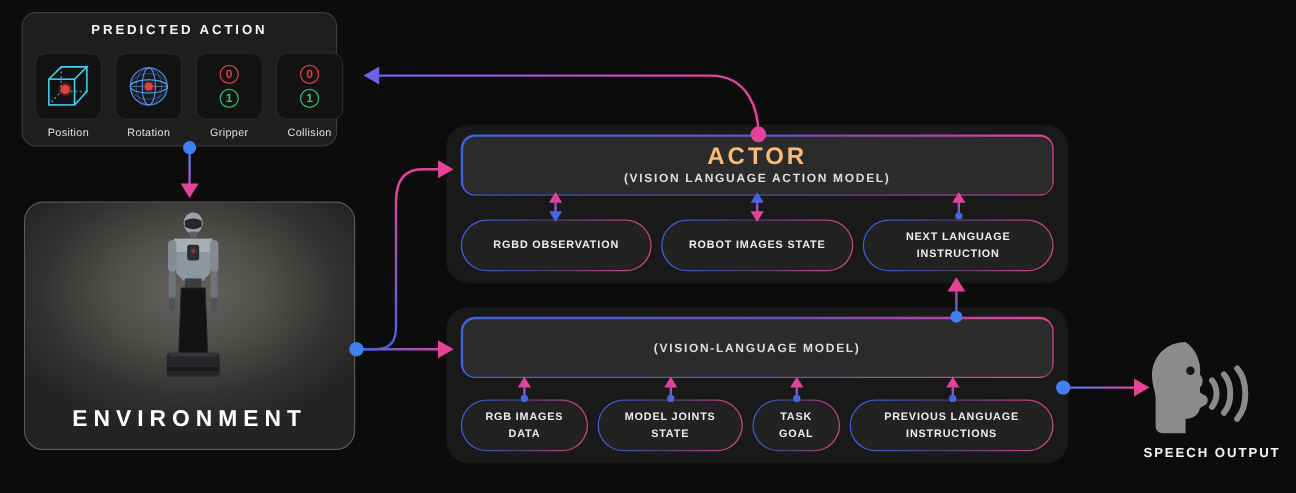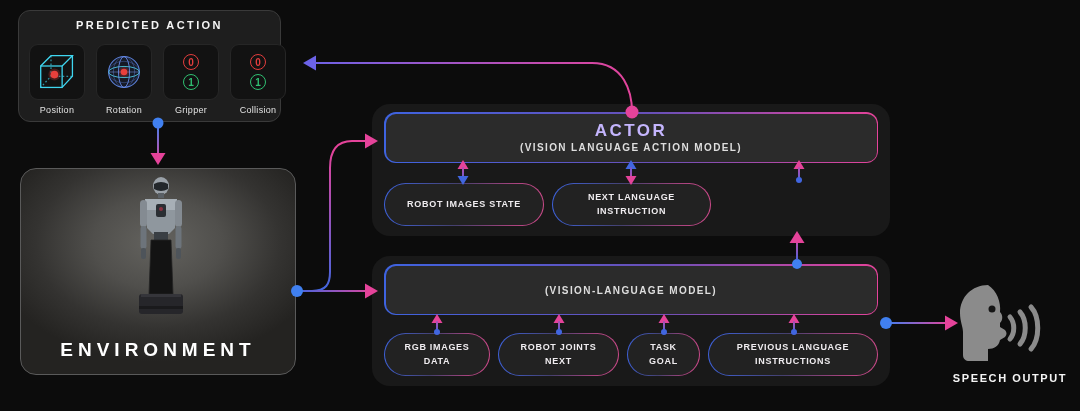--- a/index.html
+++ b/index.html
@@ -30,21 +30,21 @@
   .robot-wrap{position:absolute;left:110px;top:7px;width:60px;height:158px;}
   
   .group{position:absolute;left:372px;width:518px;background:#191919;border-radius:18px;}
   .group.actor{top:104px;height:132px;}
   .group.supervisor{top:256px;height:130px;}
   .gbox{position:absolute;left:12px;top:8px;width:494px;height:51px;border-radius:12px;
     padding:1.5px;box-sizing:border-box;
     background:linear-gradient(90deg,#3e63e0 0%,#6a50b8 55%,#e5439a 100%);}
   .gbox-inner{width:100%;height:100%;background:#2b2b2b;border-radius:10px;
     display:flex;flex-direction:column;align-items:center;justify-content:center;box-sizing:border-box;}
-  .gbox-title{font-size:17px;font-weight:800;letter-spacing:2.5px;color:#c4b5fd;line-height:1.1;}
+  .gbox-title{font-size:20px;font-weight:800;letter-spacing:2.5px;color:#fdba74;line-height:1.1;}
   .gbox-sub{font-size:10px;font-weight:600;letter-spacing:1.4px;color:#dedede;margin-top:2px;}
   .pill-row{position:absolute;left:12px;display:flex;gap:8px;width:494px;}
   .group.actor .pill-row{top:79px;}
   .group.supervisor .pill-row{top:77px;}
   .pill{height:43px;border-radius:22px;padding:1.2px;box-sizing:border-box;
     background:linear-gradient(95deg,#3e63e0 0%,#44406e 45%,#a8437e 80%,#d04b8c 100%);}
   .pill-inner{width:100%;height:100%;background:#222222;border-radius:21px;
     display:flex;align-items:center;justify-content:center;text-align:center;
     font-size:9px;font-weight:700;letter-spacing:.7px;color:#efecef;line-height:1.5;
     padding:0 8px;box-sizing:border-box;}
@@ -141,41 +141,44 @@
   </div>
 
   <div class="group actor">
     <div class="gbox">
       <div class="gbox-inner">
         <div class="gbox-title">ACTOR</div>
         <div class="gbox-sub">(VISION LANGUAGE ACTION MODEL)</div>
       </div>
     </div>
     <div class="pill-row">
+      <div class="pill" style="width:159px;">
+        <div class="pill-inner">RGBD OBSERVATION</div>
+      </div>
       <div class="pill" style="width:160px;">
         <div class="pill-inner">ROBOT IMAGES STATE</div>
       </div>
       <div class="pill" style="width:159px;">
         <div class="pill-inner">NEXT LANGUAGE INSTRUCTION</div>
       </div>
     </div>
   </div>
 
   <div class="group supervisor">
     <div class="gbox">
       <div class="gbox-inner">
         <div class="gbox-sub">(VISION-LANGUAGE MODEL)</div>
       </div>
     </div>
     <div class="pill-row">
       <div class="pill" style="width:106px;">
         <div class="pill-inner">RGB IMAGES DATA</div>
       </div>
       <div class="pill" style="width:121px;">
-        <div class="pill-inner">ROBOT JOINTS NEXT</div>
+        <div class="pill-inner">MODEL JOINTS STATE</div>
       </div>
       <div class="pill" style="width:73px;">
         <div class="pill-inner">TASK GOAL</div>
       </div>
       <div class="pill" style="width:170px;">
         <div class="pill-inner">PREVIOUS LANGUAGE INSTRUCTIONS</div>
       </div>
     </div>
   </div>
 

